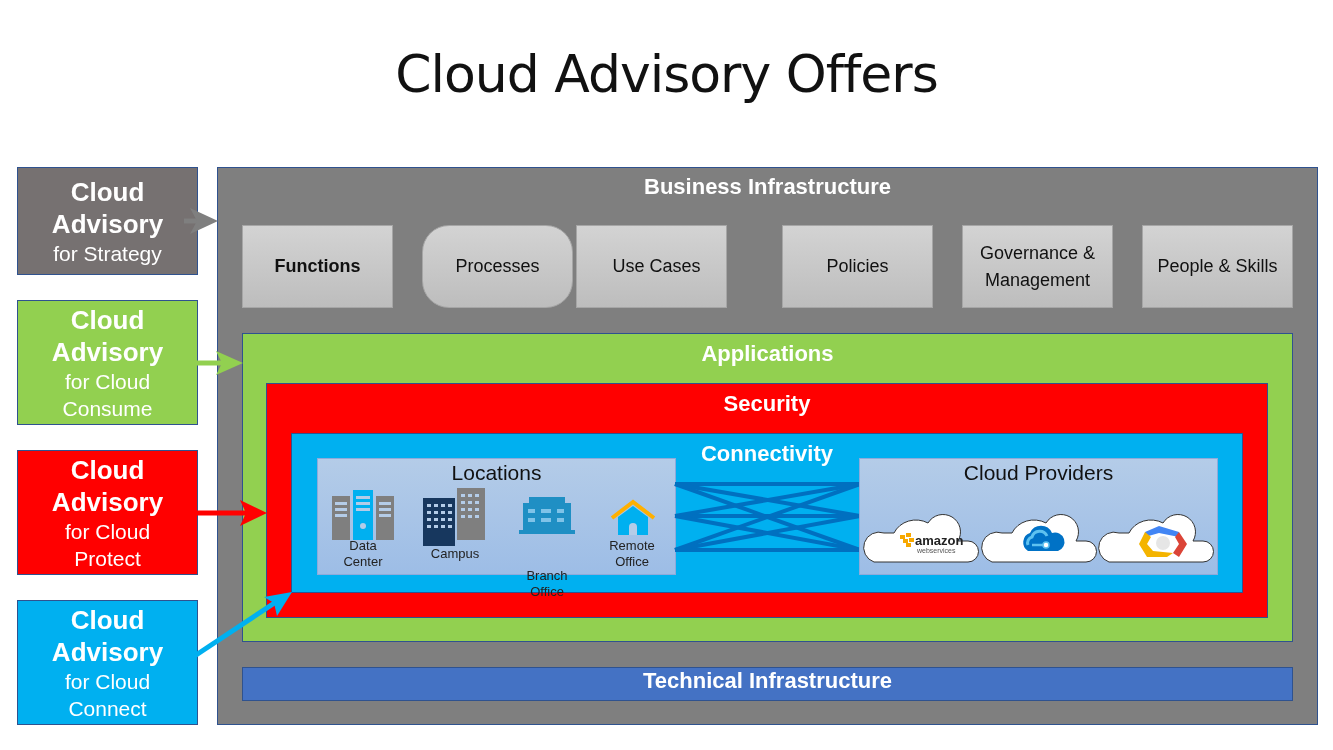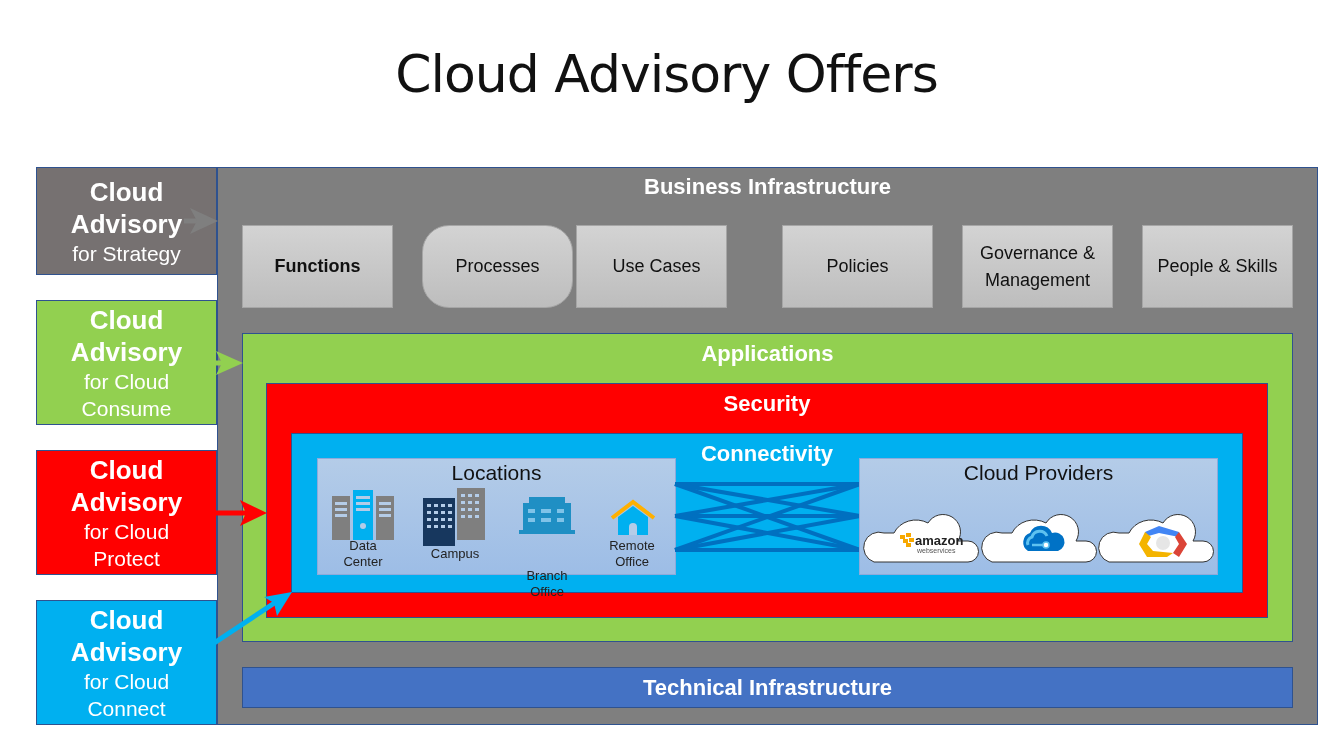--- a/index.html
+++ b/index.html
@@ -2,36 +2,36 @@
 <html><head>
 <meta charset="utf-8">
 <style>
   html, body { margin:0; padding:0; }
   body { width:1333px; height:750px; background:#ffffff; position:relative; overflow:hidden;
          font-family:"Liberation Sans", sans-serif; }
   .abs { position:absolute; box-sizing:border-box; }
   #title { left:0; top:44px; width:1333px; text-align:center; font-size:52px; color:#111;
            font-family:"DejaVu Sans", sans-serif; font-weight:normal; letter-spacing:-1px; }
   .offer { width:181px; border:1px solid #2f528f; color:#fff; text-align:center;
-           display:flex; flex-direction:column; justify-content:center; align-items:center;margin-left:19px; }
+           display:flex; flex-direction:column; justify-content:center; align-items:center; }
   .offer .l1 { font-weight:bold; font-size:26px; line-height:32px; }
   .offer .l2 { font-size:21px; line-height:27px; }
   .outer { left:217px; top:167px; width:1101px; height:558px; background:#7f7f7f; border:1px solid #2f528f; }
   .hdr { color:#fff; font-weight:bold; font-size:22px; text-align:center; }
   .bizbox { top:225px; width:151px; height:83px; background:linear-gradient(#d3d3d3,#bdbdbd);
             border:1px solid #a6a6a6; display:flex; align-items:center; justify-content:center;
             text-align:center; font-size:18px; color:#111; line-height:27px; }
   .apps { left:242px; top:333px; width:1051px; height:309px; background:#92d050; border:1px solid #2f528f; }
   .sec { left:266px; top:383px; width:1002px; height:235px; background:#ff0000; border:1px solid #2f528f; }
   .conn { left:291px; top:433px; width:952px; height:160px; background:#00b0f0; border:1px solid #2f528f; }
   .panel { background:linear-gradient(#b4cce8,#9dbde6); border:1px solid #8eaadb; }
   .panel-title { text-align:center; font-size:21px; color:#111; }
   .loc-label { font-size:13px; color:#222; text-align:center; line-height:16px; }
-  .tech { left:242px; top:667px; width:1051px; height:41px; background:#4472c4; border:1px solid #2f528f;
-          display:flex; align-items:center; justify-content:center; }
+  .tech { left:242px; top:667px; width:1051px; height:34px; background:#4472c4; border:1px solid #2f528f;
+          display:flex; align-items:flex-start; justify-content:center; }
   svg { position:absolute; overflow:visible; }
 </style>
 </head>
 <body>
 
 <div id="title" class="abs">Cloud Advisory Offers</div>
 
 <div class="abs offer" style="left:17px;top:167px;height:108px;background:#767171;">
   <span class="l1">Cloud</span>
   <span class="l1">Advisory</span>

